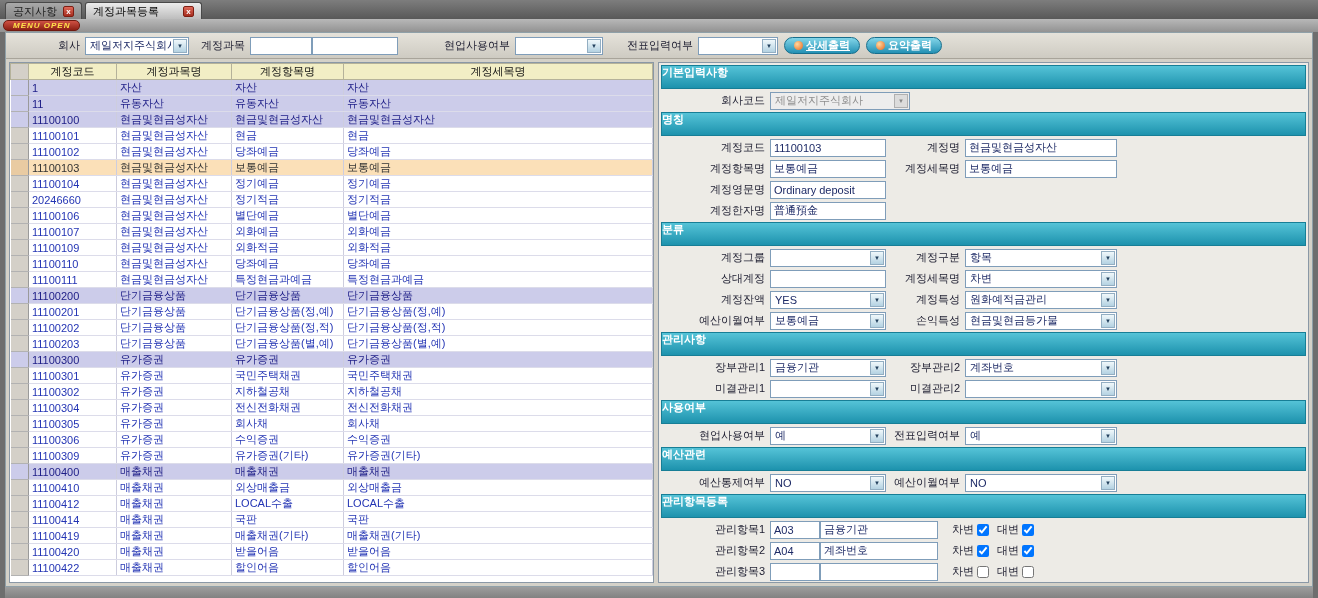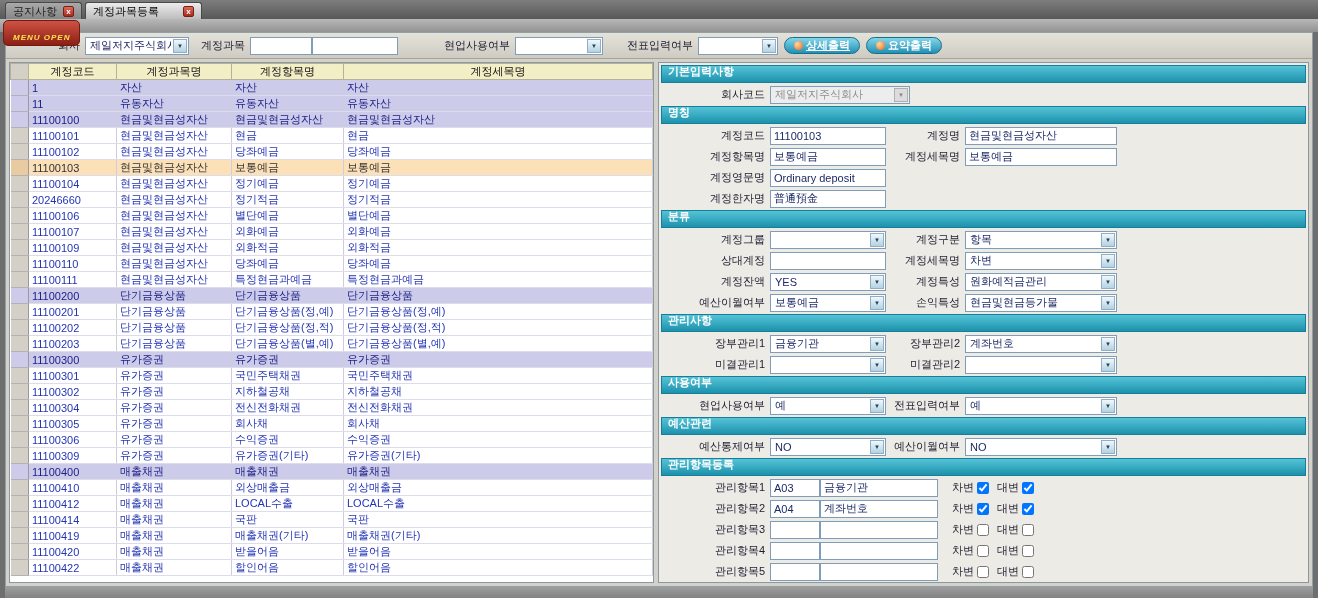--- a/index.html
+++ b/index.html
@@ -10,21 +10,21 @@
 
   
   .tabbar { height: 19px; background: linear-gradient(#7d7d7d, #585858); display: flex; align-items: flex-end; padding-left: 5px; gap: 3px; }
   .tab { height: 17px; display: flex; align-items: center; gap: 6px; padding: 0 7px; border-radius: 3px 3px 0 0; border: 1px solid #494949; border-bottom: none; font-size: 11px; cursor: default; }
   .tab.inactive { background: linear-gradient(#a9a9a9, #878787); color: #1d1d1d; }
   .tab.active { background: linear-gradient(#ececec, #bdbdbd); color: #000; gap: 24px; }
   .tab-close { width: 11px; height: 11px; background: linear-gradient(#e06a5a, #a52c1e); border: 1px solid #7d1d12; border-radius: 2px; color: #fff; font-size: 8px; line-height: 9px; text-align: center; font-weight: bold; }
 
   
   .menubar { height: 13px; background: linear-gradient(#b8b8b8, #929292); position: relative; }
-  .menu-open { position: absolute; left: 3px; top: 1px; height: 11px; padding: 12px 9px; background: linear-gradient(#cf5244, #8c1f14); border: 1px solid #701a10; border-radius: 5px; color: #ffe24a; font-size: 8px; font-weight: bold; font-style: italic; line-height: 9px; letter-spacing: 1px; cursor: pointer; }
+  .menu-open { position: absolute; left: 3px; top: 1px; height: 11px; padding: 0 9px; background: linear-gradient(#cf5244, #8c1f14); border: 1px solid #701a10; border-radius: 5px; color: #ffe24a; font-size: 8px; font-weight: bold; font-style: italic; line-height: 9px; letter-spacing: 1px; cursor: pointer; }
 
   
   .frame { flex: 1; background: #d4d1c8; border: 1px solid #8fa0a8; margin: 0 5px; display: flex; flex-direction: column; overflow: hidden; }
   .footer { height: 11px; background: linear-gradient(#9d9d9d, #828282); margin: 0 5px; }
 
   
   .filterbar { height: 26px; display: flex; align-items: center; background: linear-gradient(#e5e2da, #cecbc2); border-bottom: 1px solid #a8a49a; padding-left: 52px; flex: none; }
   .flabel { margin-right: 5px; color: #1d1d30; white-space: nowrap; }
   .gap20 { margin-left: 12px; } .gap46 { margin-left: 46px; } .gap24 { margin-left: 24px; } .gap12 { margin-left: 12px; text-decoration: underline; }
 
@@ -53,21 +53,21 @@
   th { background: #f2eec5; border: 1px solid #b5b29a; font-weight: normal; height: 15px; font-size: 11px; color: #111; }
   th.ind-h { background: #d4d0c8; }
   td { border-right: 1px solid #cdcdde; border-bottom: 1px solid #dcdcea; height: 13px; padding: 0 3px; font-size: 11px; color: #2334b4; white-space: nowrap; overflow: hidden; }
   td.ind { background: #d4d0c8; border-right: 1px solid #9a9a9a; border-bottom: 1px solid #b2b2b2; }
   tr.row-group td { background: #ccccea; color: #1c1c86; }
   tr.row-selected td { background: #fbe0b8; color: #333; }
   tr.row-selected td.ind { background: #e9cba2; }
 
   
   .detail-panel { flex: 1; background: #edebe6; border: 1px solid #8a98a6; padding: 1px 2px; overflow: hidden; }
-  .section-header { height: 18px; background: linear-gradient(#55c3d7, #1d92ad); border: 1px solid #177e96; color: #fff; font-weight: bold; font-size: 11px; line-height: 12px; padding-left: 6px; margin: 1px 0; font-family: Liberation Mono, monospace; }
+  .section-header { height: 24px; background: linear-gradient(#55c3d7, #1d92ad); border: 1px solid #177e96; color: #fff; font-weight: bold; font-size: 11px; line-height: 12px; margin: 1px 0; }
   .form-row { display: flex; align-items: center; height: 21px; }
   .dlabel { width: 104px; text-align: right; margin-right: 5px; color: #1d1d30; flex: none; white-space: nowrap; }
   .dlabel2 { width: 74px; text-align: right; margin-right: 5px; color: #1d1d30; flex: none; white-space: nowrap; }
   .ctl-sm { width: 116px; flex: none; }
   .ctl-lg { width: 152px; flex: none; }
   .ctl-co { width: 140px; flex: none; }
 
   .mgmt-row .code { width: 50px; flex: none; }
   .mgmt-row .name { width: 118px; flex: none; }
   .cb-label { margin-left: 14px; margin-right: 3px; color: #1d1d30; }

